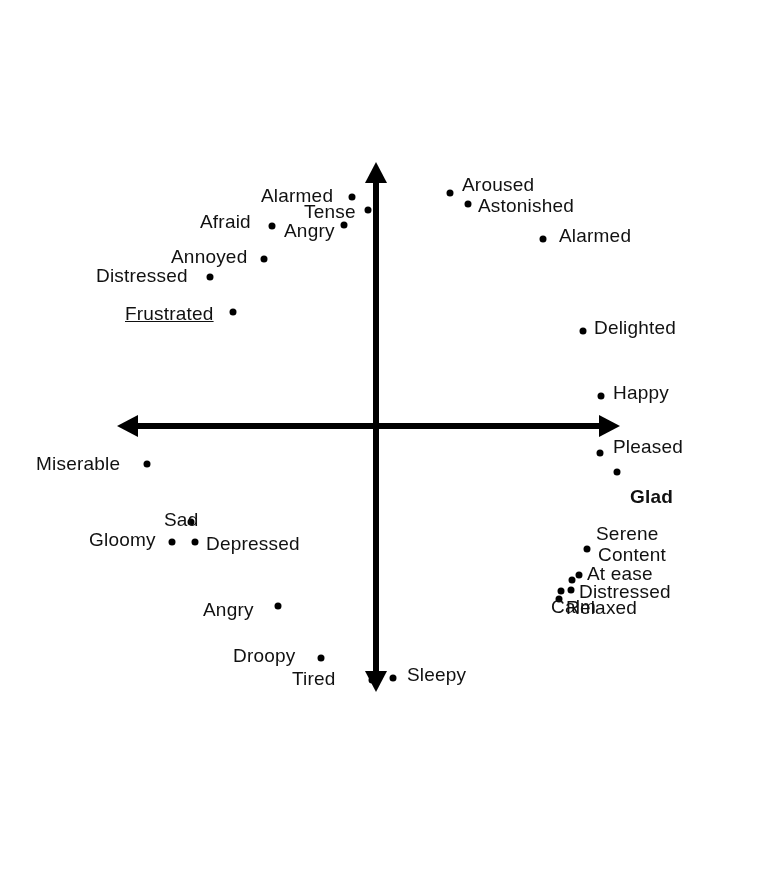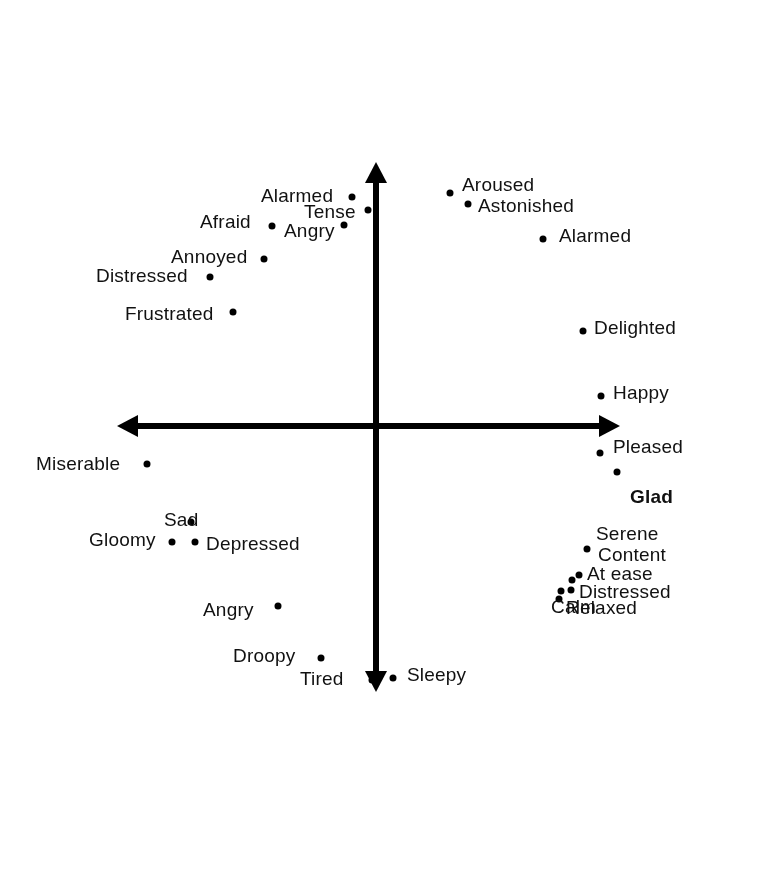--- a/index.html
+++ b/index.html
@@ -32,21 +32,21 @@
     <div class="lbl" style="left: 304px; top: 202px;">Tense</div>
     <div class="dot" style="left: 272px; top: 226px;"></div>
     <div class="lbl" style="left: 200px; top: 212px;">Afraid</div>
     <div class="dot" style="left: 344px; top: 225px;"></div>
     <div class="lbl" style="left: 284px; top: 221px; text-align: right;">Angry</div>
     <div class="dot" style="left: 264px; top: 259px;"></div>
     <div class="lbl" style="left: 171px; top: 247px;">Annoyed</div>
     <div class="dot" style="left: 210px; top: 277px;"></div>
     <div class="lbl" style="left: 96px; top: 266px;">Distressed</div>
     <div class="dot" style="left: 233px; top: 312px;"></div>
-    <div class="lbl" style="left: 125px; top: 304px;">Frustrated</div>
+    <div class="lbl" style="left: 125px; top: 304px; text-decoration: underline;">Frustrated</div>
     <div class="dot" style="left: 450px; top: 193px;"></div>
     <div class="lbl" style="left: 462px; top: 175px; text-align: right;">Aroused</div>
     <div class="dot" style="left: 468px; top: 204px;"></div>
     <div class="lbl" style="left: 478px; top: 196px;">Astonished</div>
     <div class="dot" style="left: 543px; top: 239px;"></div>
     <div class="lbl" style="left: 559px; top: 226px;">Alarmed</div>
     <div class="dot" style="left: 583px; top: 331px;"></div>
     <div class="lbl" style="left: 594px; top: 318px;">Delighted</div>
     <div class="dot" style="left: 601px; top: 396px;"></div>
     <div class="lbl" style="left: 613px; top: 383px;">Happy</div>
@@ -72,16 +72,16 @@
     <div class="lbl" style="left: 164px; top: 510px;">Sad</div>
     <div class="dot" style="left: 172px; top: 542px;"></div>
     <div class="lbl" style="left: 89px; top: 530px;">Gloomy</div>
     <div class="dot" style="left: 195px; top: 542px;"></div>
     <div class="lbl" style="left: 206px; top: 534px;">Depressed</div>
     <div class="dot" style="left: 278px; top: 606px;"></div>
     <div class="lbl" style="left: 203px; top: 600px;">Angry</div>
     <div class="dot" style="left: 321px; top: 658px;"></div>
     <div class="lbl" style="left: 233px; top: 646px;">Droopy</div>
     <div class="dot" style="left: 372px; top: 680px;"></div>
-    <div class="lbl" style="left: 300px; top: 669px;">Tired</div>
+    <div class="lbl" style="left: 292px; top: 669px;">Tired</div>
     <div class="dot" style="left: 393px; top: 678px;"></div>
     <div class="lbl" style="left: 407px; top: 665px;">Sleepy</div>
   </div>
 
 </body></html>

